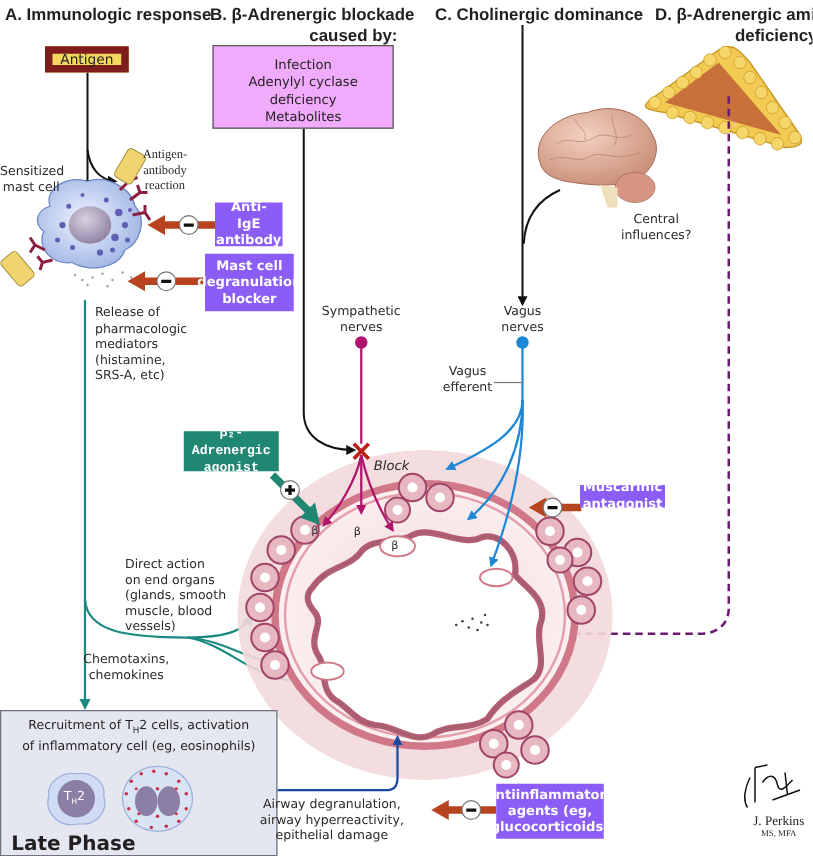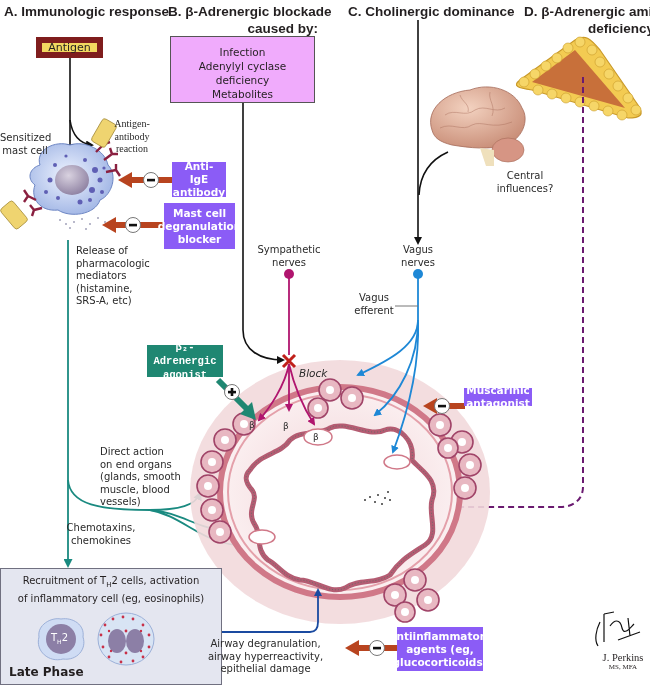--- a/index.html
+++ b/index.html
@@ -7,21 +7,21 @@
   .abs{position:absolute;}
   .sec-title{position:absolute;font-family:"Liberation Sans",sans-serif;font-weight:bold;font-size:13.5px;color:#231f20;text-align:right;line-height:17px;white-space:nowrap;}
   .lbl{position:absolute;font-family:"DejaVu Sans",sans-serif;font-size:10px;line-height:12.5px;color:#2a2a2a;white-space:nowrap;}
   .lbl.c{text-align:center;}
   .box-red{position:absolute;background:#8b5cf6;color:#ffffff;font-family:"DejaVu Sans",sans-serif;font-weight:bold;font-size:10.5px;line-height:13px;text-align:center;display:flex;align-items:center;justify-content:center;box-sizing:border-box;padding:2px 4px;}
   .box-green{position:absolute;background:#1f8772;color:#ffffff;font-family:Liberation Mono, monospace;font-weight:bold;font-size:10.5px;line-height:14px;text-align:center;display:flex;align-items:center;justify-content:center;box-sizing:border-box;}
   .antigen{position:absolute;background:#f2d860;border:6px solid #7f1d1d;font-weight:normal;font-size:11px;display:flex;align-items:center;justify-content:center;box-sizing:border-box;}
   .causes-box{position:absolute;border:1px solid #555;background:#f0abfc;box-sizing:border-box;text-align:center;font-size:10.5px;line-height:14px;padding-top:8px;}
   .late{position:absolute;background:#e4e6f0;border:1px solid #707080;box-sizing:border-box;}
   .late-text{position:absolute;left:0;right:0;text-align:center;font-size:10px;line-height:14px;}
-  .late-phase{position:absolute;font-weight:bold;font-size:12px;}
+  .late-phase{position:absolute;font-weight:bold;font-size:16px;}
   svg{position:absolute;left:0;top:0;}
 </style>
 </head>
 <body>
 
 <div class="sec-title" style="left:4px;top:3px;">A. Immunologic response</div>
 <div class="sec-title" style="left:168px;top:3px;width:150px;">
   <div>B. β-Adrenergic blockade</div>
   <div>caused by:</div>
 </div>

